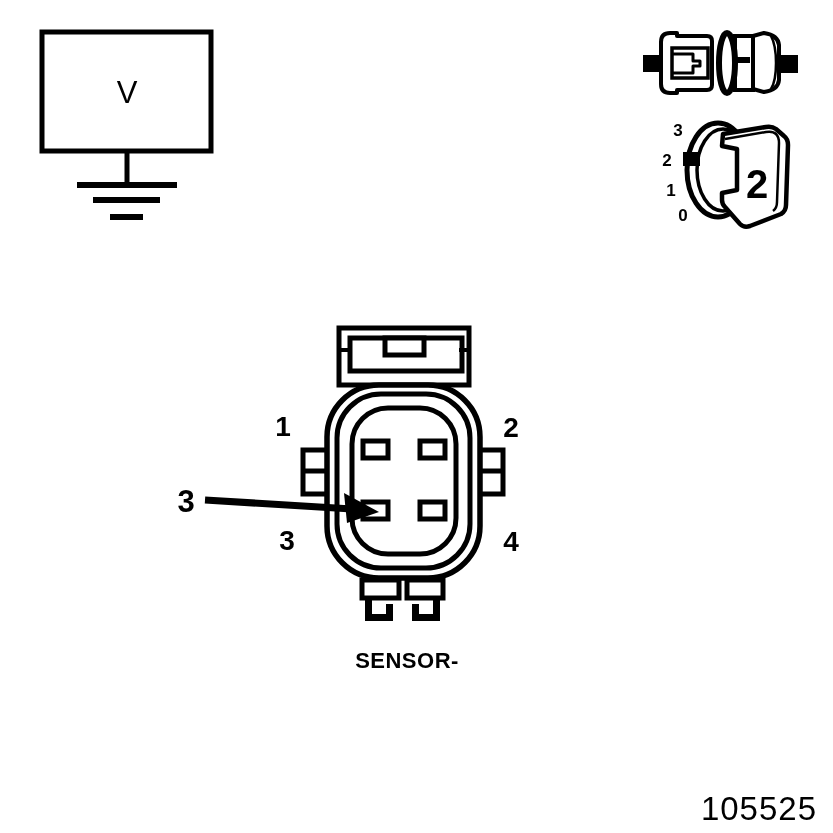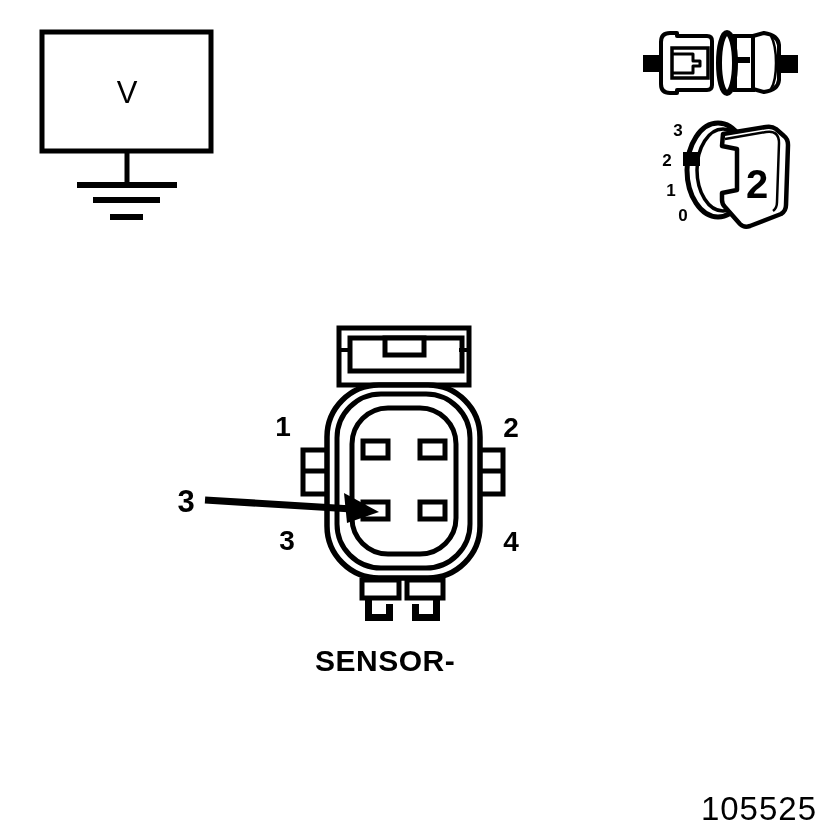--- a/index.html
+++ b/index.html
@@ -16,25 +16,25 @@
     color: #000000;
     overflow: hidden;
   }
   svg text {
     font-family: "Liberation Sans", sans-serif;
     fill: #000000;
   }
   .lbl-bold { font-weight: bold; }
   .caption {
     position: absolute;
-    left: 315px;
+    left: 307px;
     top: 637px;
     width: 200px;
-    text-align: left;
-    font-size: 30px;
+    text-align: center;
+    font-size: 22px;
     font-weight: bold;
     line-height: 47px;
     letter-spacing: 0.5px;
   }
   .part-number {
     position: absolute;
     right: 16px;
     top: 790px;
     width: 180px;
     text-align: right;

